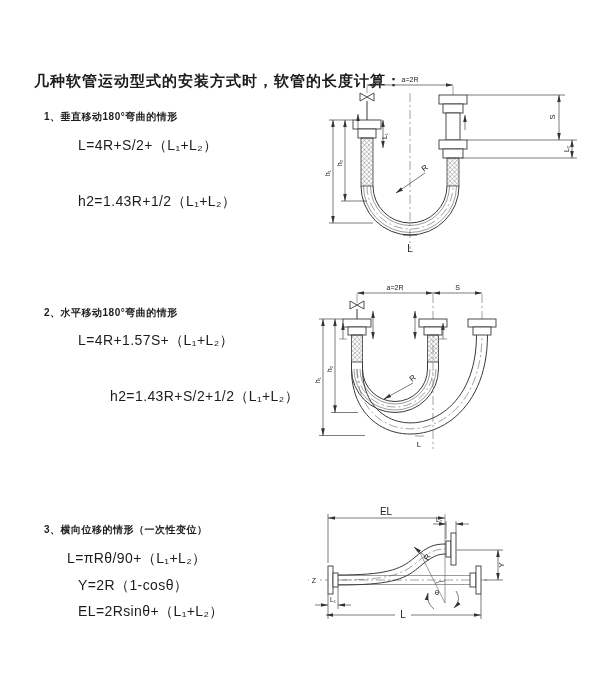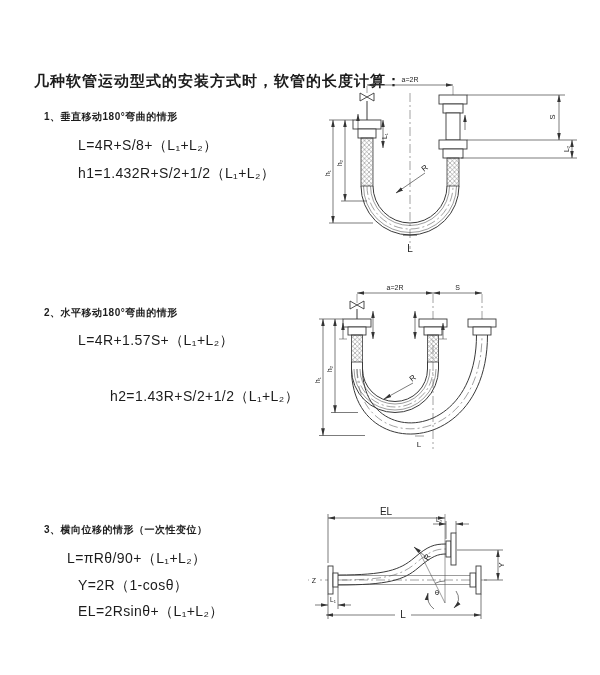--- a/index.html
+++ b/index.html
@@ -20,22 +20,22 @@
   .sub{font-size:6.5px;}
 </style>
 </head>
 <body>
 
 <div class="page">
 
   <div class="t title" style="left:34px;top:24px;margin-top:48px;">几种软管运动型式的安装方式时，软管的长度计算：</div>
 
   <div class="t heading" style="left:44px;top:110px;">1、垂直移动180°弯曲的情形</div>
-  <div class="t formula" style="left:78px;top:137px;">L=4R+S/8+（L₁+L₂）</div>
-  <div class="t formula" style="left:78px;top:165px;">h1=1.432R+S/2+1/2（L₁+L₂）</div>
+  <div class="t formula" style="left:78px;top:137px;">L=4R+S/2+（L₁+L₂）</div>
+  <div class="t formula" style="left:78px;top:193px;">h2=1.43R+1/2（L₁+L₂）</div>
 
   <div class="t heading" style="left:44px;top:306px;">2、水平移动180°弯曲的情形</div>
   <div class="t formula" style="left:78px;top:332px;">L=4R+1.57S+（L₁+L₂）</div>
   <div class="t formula" style="left:78px;top:388px;margin-left:32px;">h2=1.43R+S/2+1/2（L₁+L₂）</div>
 
   <div class="t heading" style="left:44px;top:523px;">3、横向位移的情形（一次性变位）</div>
   <div class="t formula" style="left:67px;top:550px;">L=πRθ/90+（L₁+L₂）</div>
   <div class="t formula" style="left:78px;top:577px;text-align:right;">Y=2R（1-cosθ）</div>
   <div class="t formula" style="left:78px;top:603px;">EL=2Rsinθ+（L₁+L₂）</div>
 

